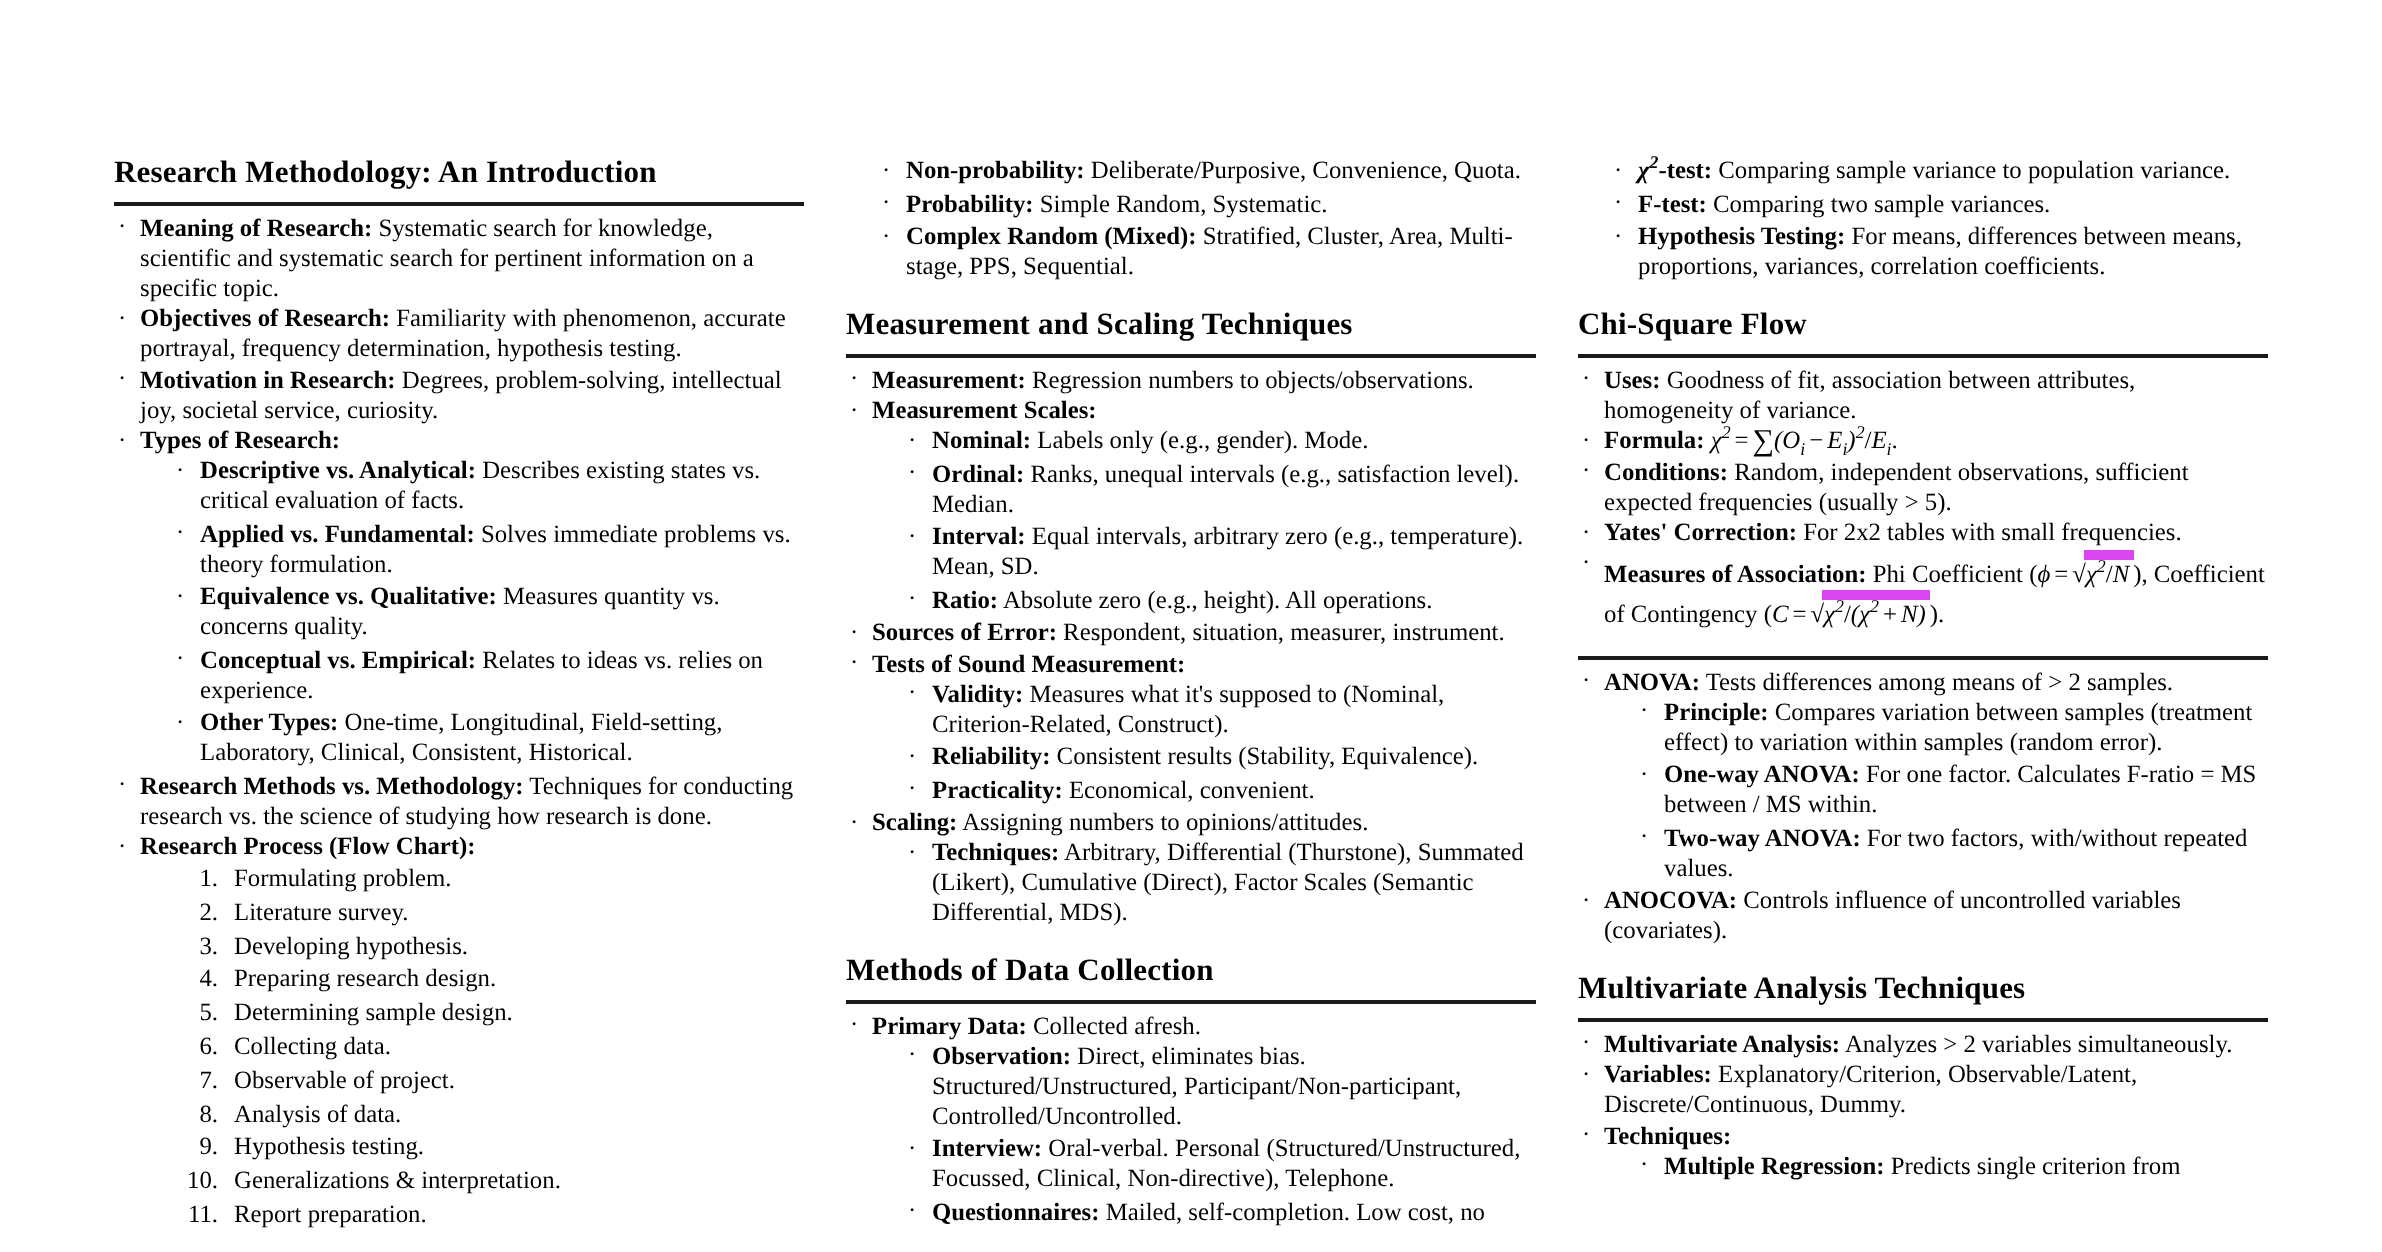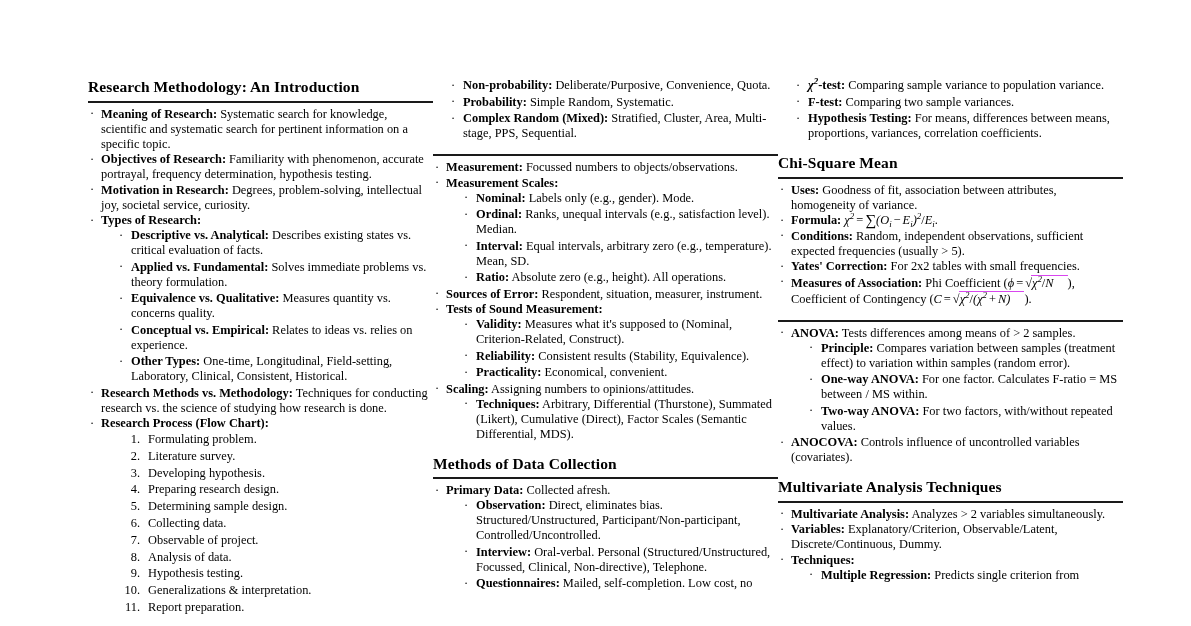--- a/index.html
+++ b/index.html
@@ -20,22 +20,22 @@
     height: 626px;
     overflow: hidden;
   }
   .columns {
     position: absolute;
     left: 57px;
     top: 78px;
     width: 1077px;
     height: 548px;
     display: flex;
-    overflow: hidden;
-    margin-left: 31px;
+    gap: 21px;
+    overflow: hidden;
   }
   .col {
     width: 345px;
     flex: 0 0 345px;
     overflow: hidden;
   }
 
   h2.section-title {
     font-family: "Liberation Serif", "DejaVu Serif", serif;
     font-size: 15.5px;
@@ -119,22 +119,22 @@
   }
   .mth {
     font-family: "Liberation Serif", "DejaVu Serif", serif;
     font-style: italic;
   }
   .mth .up { font-style: normal; }
   sup.sp { font-size: 0.72em; vertical-align: super; line-height: 0; }
   sub.sb { font-size: 0.72em; vertical-align: sub; line-height: 0; }
   .rad {
     display: inline-block;
-    border-top: 1px solid #d946ef;
-    padding: 0 14px 0 1px;
+    border-top: 5px solid #d946ef;
+    padding: 0 2px 0 1px;
     margin-left: -1px;
   }
   .sqrt-sym { font-style: normal; }
   .op { font-style: normal; padding: 0 2px; }
   .sum { font-style: normal; font-size: 1.22em; line-height: 0.8; position: relative; top: 1px; }
 </style>
 </head>
 <body>
 
 <div class="page">
@@ -173,23 +173,24 @@
       </div>
       <div class="col">
         <div class="section">
           <ul class="lvl2" style="padding-left:17px;margin:0">
             <li><span class="bullet">·</span><span class="lbl">Non-probability:</span><span> Deliberate/Purposive, Convenience, Quota.</span></li>
             <li><span class="bullet">·</span><span class="lbl">Probability:</span><span> Simple Random, Systematic.</span></li>
             <li><span class="bullet">·</span><span class="lbl">Complex Random (Mixed):</span><span> Stratified, Cluster, Area, Multi-stage, PPS, Sequential.</span></li>
           </ul>
         </div>
         <div class="section">
-          <hr class="rule">
-          <ul class="lvl1">
-            <li><span class="bullet">·</span><span class="lbl">Measurement:</span><span> Focussed numbers to objects/observations.</span></li>
+          <h2 class="section-title">Measurement and Scaling Techniques</h2>
+          <hr class="rule">
+          <ul class="lvl1">
+            <li><span class="bullet">·</span><span class="lbl">Measurement:</span><span> Regression numbers to objects/observations.</span></li>
             <li><span class="bullet">·</span><span class="lbl">Measurement Scales:</span><ul class="lvl2">
                 <li><span class="bullet">·</span><span class="lbl">Nominal:</span><span> Labels only (e.g., gender). Mode.</span></li>
                 <li><span class="bullet">·</span><span class="lbl">Ordinal:</span><span> Ranks, unequal intervals (e.g., satisfaction level). Median.</span></li>
                 <li><span class="bullet">·</span><span class="lbl">Interval:</span><span> Equal intervals, arbitrary zero (e.g., temperature). Mean, SD.</span></li>
                 <li><span class="bullet">·</span><span class="lbl">Ratio:</span><span> Absolute zero (e.g., height). All operations.</span></li>
               </ul></li>
             <li><span class="bullet">·</span><span class="lbl">Sources of Error:</span><span> Respondent, situation, measurer, instrument.</span></li>
             <li><span class="bullet">·</span><span class="lbl">Tests of Sound Measurement:</span><ul class="lvl2">
                 <li><span class="bullet">·</span><span class="lbl">Validity:</span><span> Measures what it's supposed to (Nominal, Criterion-Related, Construct).</span></li>
                 <li><span class="bullet">·</span><span class="lbl">Reliability:</span><span> Consistent results (Stability, Equivalence).</span></li>
@@ -214,21 +215,21 @@
       </div>
       <div class="col">
         <div class="section">
           <ul class="lvl2" style="padding-left:17px;margin:0">
             <li><span class="bullet">·</span><span class="lbl"><span class="mth">χ<sup class="sp">2</sup></span>-test:</span><span> Comparing sample variance to population variance.</span></li>
             <li><span class="bullet">·</span><span class="lbl">F-test:</span><span> Comparing two sample variances.</span></li>
             <li><span class="bullet">·</span><span class="lbl">Hypothesis Testing:</span><span> For means, differences between means, proportions, variances, correlation coefficients.</span></li>
           </ul>
         </div>
         <div class="section">
-          <h2 class="section-title">Chi-Square Mean</h2>
+          <h2 class="section-title">Chi-Square Flow</h2>
           <hr class="rule">
           <ul class="lvl1">
             <li><span class="bullet">·</span><span class="lbl">Uses:</span><span> Goodness of fit, association between attributes, homogeneity of variance.</span></li>
             <li><span class="bullet">·</span><span class="lbl">Formula:</span><span> <span class="mth">χ<sup class="sp">2</sup><span class="op">=</span><span class="sum">∑</span>(O<sub class="sb">i</sub><span class="op">−</span>E<sub class="sb">i</sub>)<sup class="sp">2</sup><span class="up">/</span>E<sub class="sb">i</sub></span>.</span></li>
             <li><span class="bullet">·</span><span class="lbl">Conditions:</span><span> Random, independent observations, sufficient expected frequencies (usually &gt; 5).</span></li>
             <li><span class="bullet">·</span><span class="lbl">Yates' Correction:</span><span> For 2x2 tables with small frequencies.</span></li>
             <li><span class="bullet">·</span><span class="lbl">Measures of Association:</span><span> Phi Coefficient (<span class="mth">ϕ<span class="op">=</span><span class="sqrt-sym">√</span><span class="rad">χ<sup class="sp">2</sup><span class="up">/</span>N</span></span>), Coefficient of Contingency (<span class="mth">C<span class="op">=</span><span class="sqrt-sym">√</span><span class="rad">χ<sup class="sp">2</sup><span class="up">/</span>(χ<sup class="sp">2</sup><span class="op">+</span>N)</span></span>).</span></li>
           </ul>
         </div>
         <div class="section">

